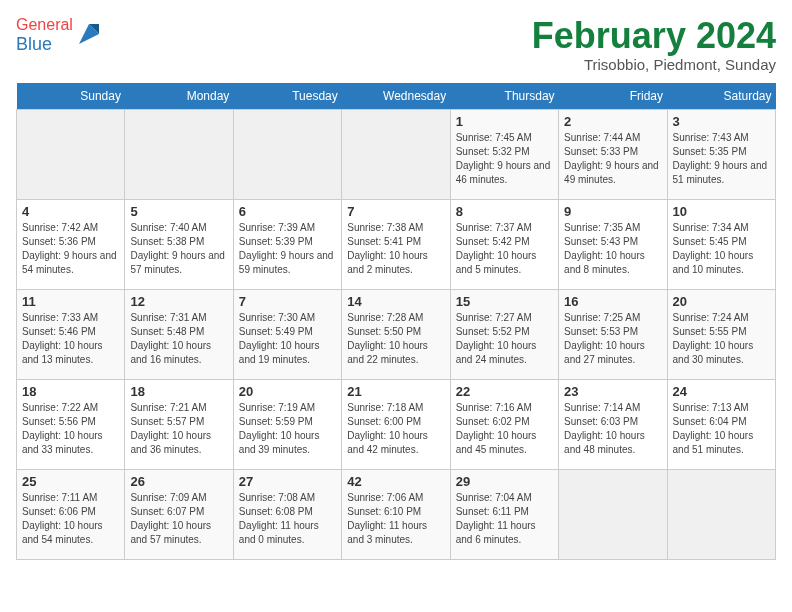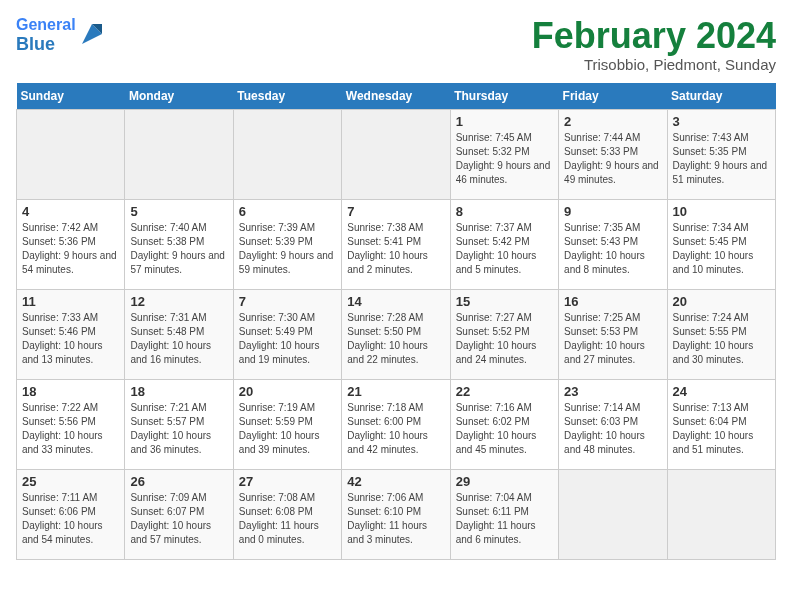--- a/index.html
+++ b/index.html
@@ -14,21 +14,21 @@
       display: flex;
       align-items: flex-start;
       justify-content: space-between;
       margin-bottom: 10px;
     }
     .logo {
       display: flex;
       align-items: center;
       gap: 0;
     }
-    .logo-general { color: #3b82f6; font-weight: bold; }
+    .logo-general { color: #ef4444; }
     .logo-blue { color: #2a7abd; }
     .logo-icon {
       width: 28px;
       height: 28px;
       margin-left: 2px;
       margin-top: -4px;
     }
     .title-block {
       text-align: right;
     }
@@ -45,22 +45,22 @@
     .calendar {
       width: 100%;
       border-collapse: collapse;
       table-layout: fixed;
     }
     .calendar thead th {
       background: #2a7abd;
       color: #fff;
       font-size: 12px;
       padding: 6px 4px;
-      text-align: left;
-      font-weight: bold;
+      text-align: right;
+      font-weight: normal;
     }
     .calendar tbody td {
       border: 1px solid #ccc;
       vertical-align: top;
       padding: 4px 5px;
       font-size: 10.5px;
       color: #333;
       height: 90px;
     }
     .calendar tbody tr:nth-child(odd) td {
@@ -85,21 +85,21 @@
       background: #f0f0f0 !important;
     }
   </style>
 </head>
 <body>
 
 <div class="header-area">
   <div class="logo">
     <div>
       <span class="logo-general">General</span><br>
-      <span class="logo-blue" style="font-size:18px;font-weight:bold;">Blue</span>
+      <span class="logo-blue" style="font-size:18px;font-weight:normal;">Blue</span>
     </div>
     <svg class="logo-icon" viewBox="0 0 28 28" fill="none">
       <polygon points="4,24 14,4 24,14" fill="#2a7abd"></polygon>
       <polygon points="14,4 24,14 24,4" fill="#1a5a8a"></polygon>
     </svg>
   </div>
   <div class="title-block">
     <div class="calendar-title">February 2024</div>
     <div class="calendar-subtitle">Trisobbio, Piedmont, Sunday</div>
   </div>

